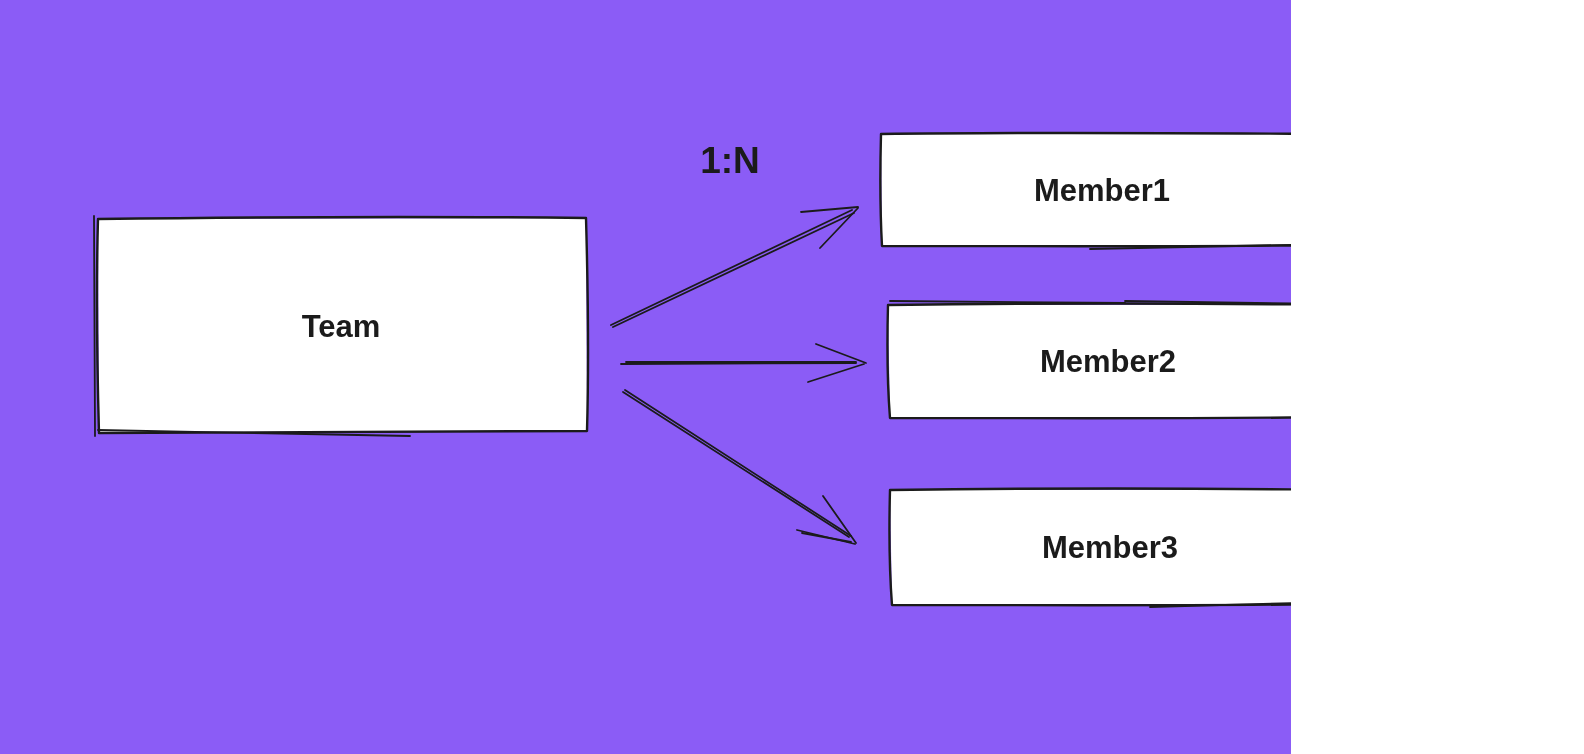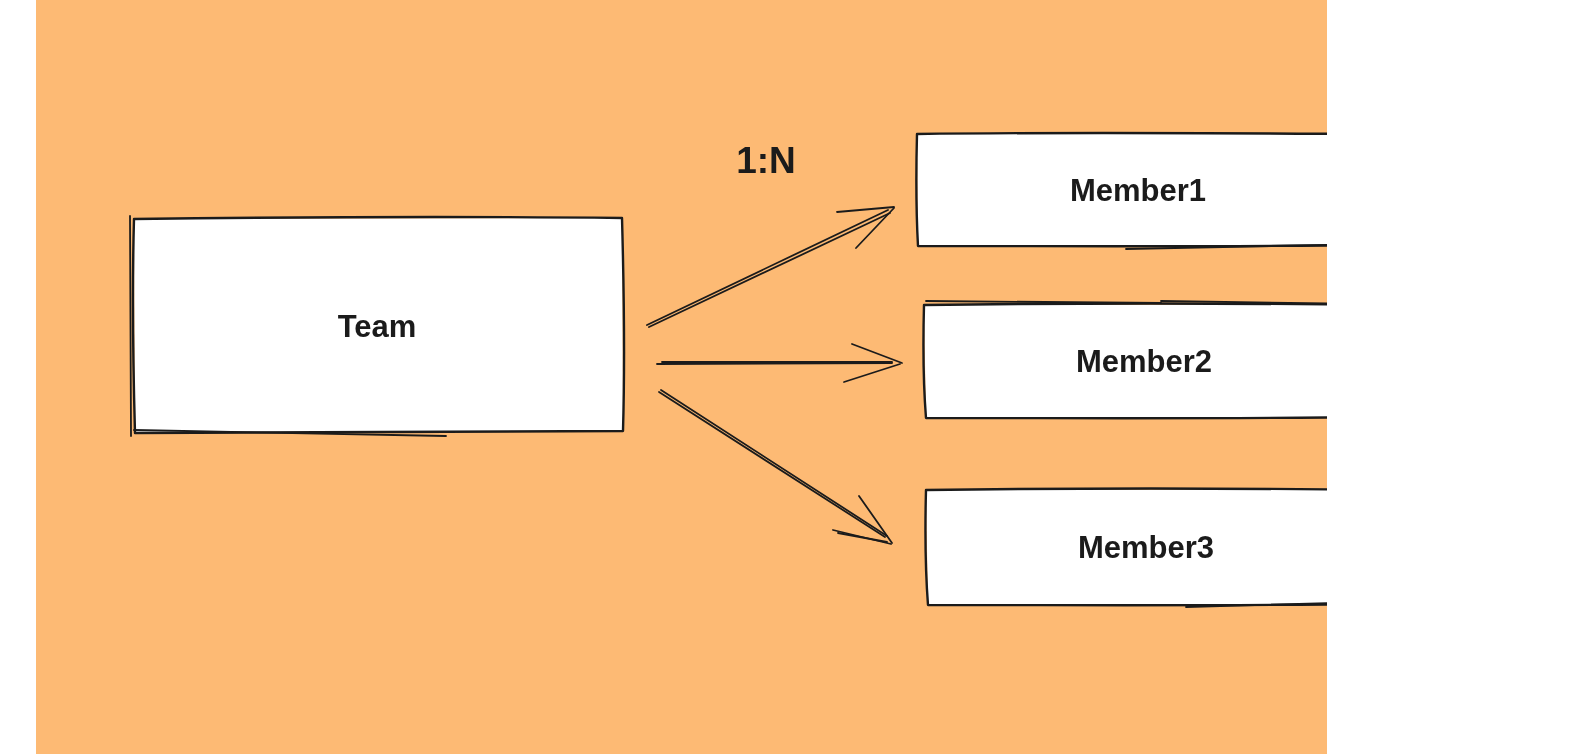--- a/index.html
+++ b/index.html
@@ -4,24 +4,23 @@
 <style>
   html, body {
     margin: 0;
     padding: 0;
     background: #ffffff;
   }
   .canvas {
     position: relative;
     width: 1291px;
     height: 754px;
-    background: #fdba74;
+    background: #8b5cf6;
     overflow: hidden;
     font-family: "Liberation Sans", sans-serif;
-    margin-left: 36px;
   }
   svg { display: block; }
   .sketch {
     fill: none;
     stroke: #1b1b1b;
     stroke-width: 2.4;
     stroke-linecap: round;
     stroke-linejoin: round;
   }
   .sketch-thin {

